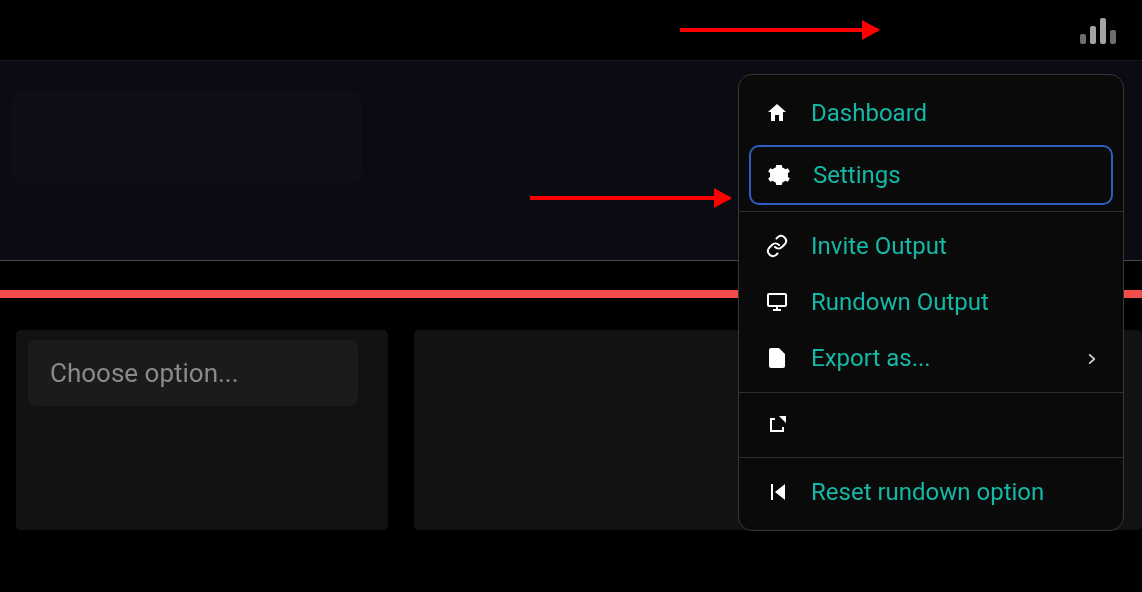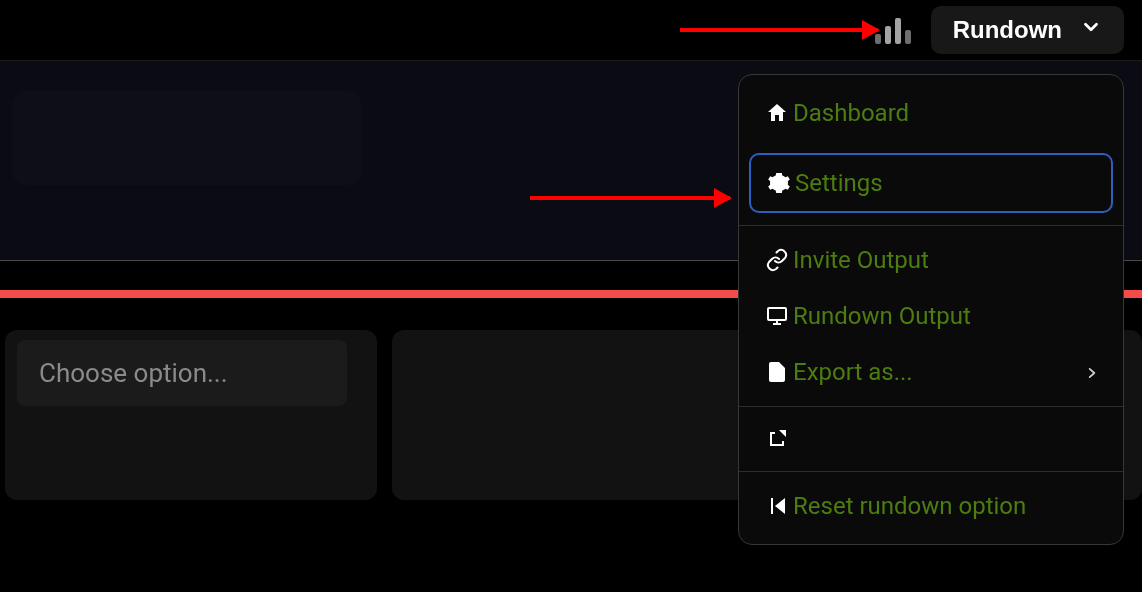--- a/index.html
+++ b/index.html
@@ -91,23 +91,23 @@
 
   .row-area {
     position: absolute;
     top: 320px; left: 0; right: 0;
     height: 190px;
     display: flex;
     background: #000;
   }
   .cell {
     background: #121212;
-    margin: 10px 0 10px 5px;
-    border-radius: 12px;
-    height: 170px;
+    margin: 10px 0 10px 16px;
+    border-radius: 5px;
+    height: 200px;
     display:flex;
     align-items:flex-start;
   }
   .cell1 { width: 372px; margin-right: 10px; }
   .cell2 { flex:1; }
   .choose {
     background: #1b1b1b;
     border-radius: 8px;
     margin: 10px 12px;
     padding: 18px 22px;
@@ -142,31 +142,31 @@
     width: 386px;
     background: #0a0a0a;
     border: 1px solid #373737;
     border-radius: 14px;
     padding: 10px 0;
     z-index: 50;
   }
   .menu-item {
     display: flex;
     align-items: center;
-    gap: 2px;
+    gap: 20px;
     padding: 14px 24px;
     font-size: 24px;
-    color: #4d7c0f;
+    color: #14b8a6;
     cursor: pointer;
     position: relative;
   }
   .menu-item .icon { width: 28px; display:flex; justify-content:center; }
   .menu-item svg { width: 24px; height: 24px; fill: #fff; }
   .menu-item.selected {
-    margin: 12px 10px;
+    margin: 4px 10px;
     border: 2px solid #2e5fbf;
     border-radius: 10px;
     padding: 14px 14px;
   }
   .menu-sep {
     height: 1px;
     background: #2e2e2e;
     margin: 6px 0;
   }
   .menu-item .chev-right {
@@ -177,28 +177,20 @@
 </head>
 <body>
 
 <div class="topbar">
   <div class="signal">
     <span></span>
       <span></span>
       <span></span>
       <span></span>
   </div>
-  <button class="rundown-btn">
-    <span>Rundown</span>
-    <span class="chev-down">
-      <svg viewBox="0 0 24 24">
-          <path d="M6 9l6 6 6-6" stroke="#fff" stroke-width="3" fill="none" stroke-linecap="round" stroke-linejoin="round"></path>
-        </svg>
-    </span>
-  </button>
 </div>
 
 <div class="panel">
   <div class="panel-inner"></div>
 </div>
 
 <div class="divider-line"></div>
 <div class="red-line"></div>
 
 <div class="row-area">

